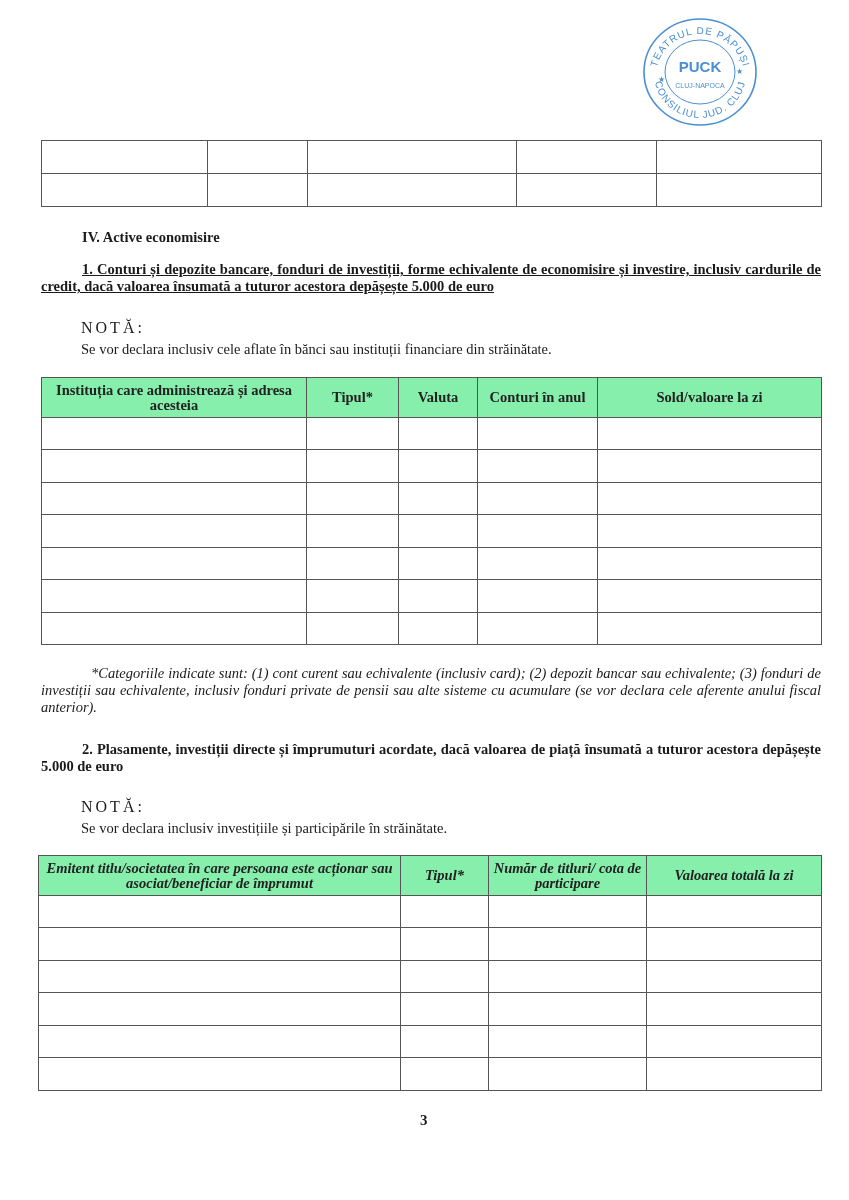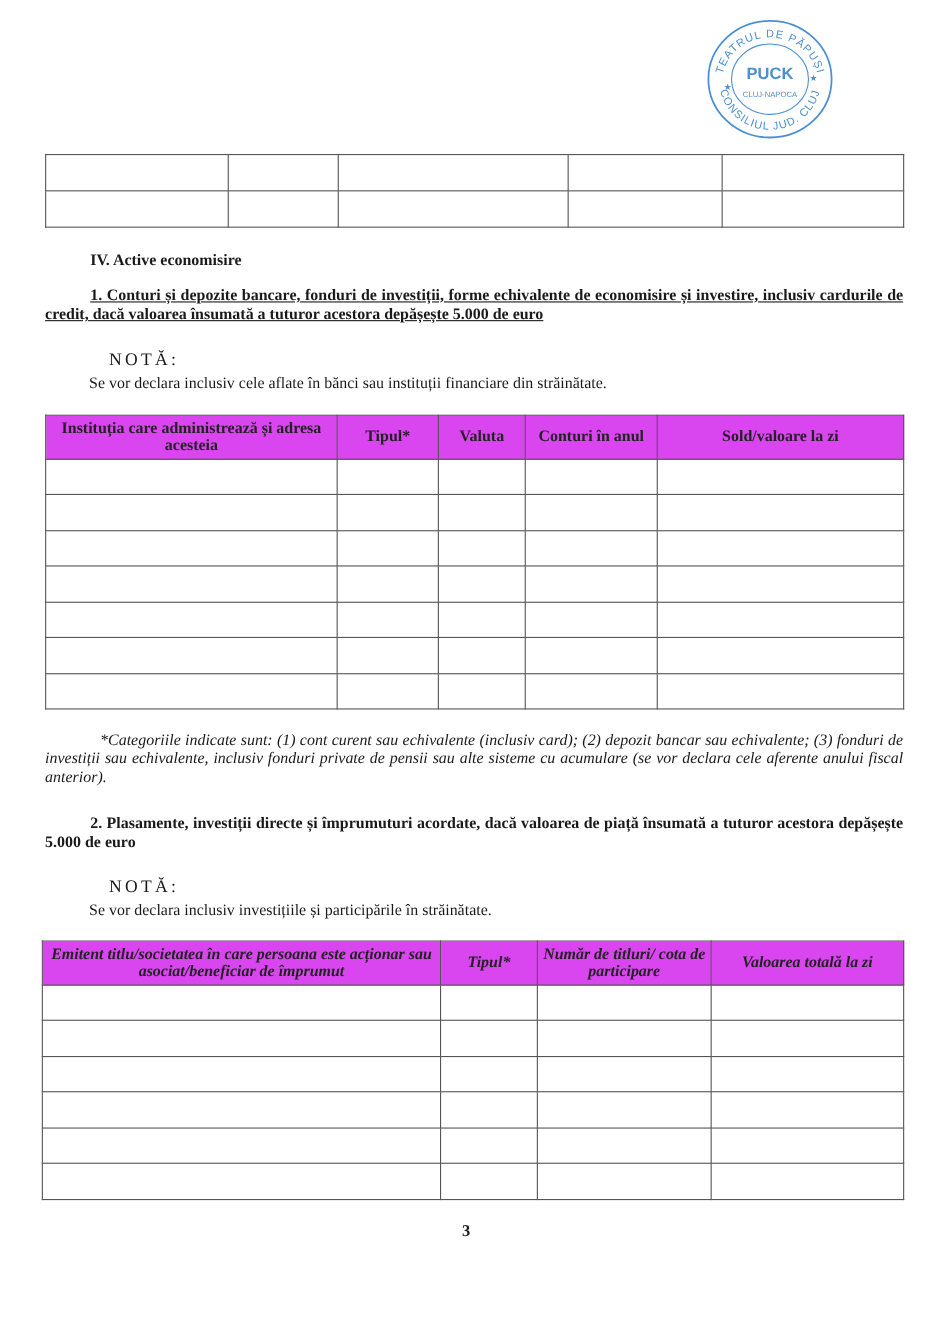--- a/index.html
+++ b/index.html
@@ -1,26 +1,26 @@
 <!DOCTYPE html>
 <html><head>
 <meta charset="utf-8">
 <style>
   html, body { margin: 0; padding: 0; background: #ffffff; }
   body { width: 849px; height: 1200px; position: relative; overflow: hidden;
          font-family: "Liberation Serif", "DejaVu Serif", serif; color: #1a1a1a; }
   .abs { position: absolute; }
   table { border-collapse: collapse; position: absolute; table-layout: fixed; }
   td, th { border: 1px solid #555; padding: 0; }
-  th { background: #d946ef; font-weight: bold; font-size: 14.5px; line-height: 15px;
+  th { background: #86efac; font-weight: bold; font-size: 14.5px; line-height: 15px;
        text-align: center; vertical-align: middle; color: #222; }
   .p { font-size: 14.5px; line-height: 17px; }
   .b { font-weight: bold; }
   .just { text-align: justify; }
-  .nota-label { font-size: 16px; letter-spacing: 3px; margin-left: 18px; }
+  .nota-label { font-size: 16px; letter-spacing: 3px; }
   .ital { font-style: italic; font-size: 14.5px; line-height: 17px; text-align: justify; }
   .stamp { position: absolute; left: 640px; top: 16px; width: 120px; height: 112px; }
 </style>
 </head>
 <body>
 
 <div class="stamp">
   <svg width="120" height="112" viewBox="0 0 120 112">
     <defs>
       <path id="arcTop" d="M 16 60 A 44 42 0 0 1 104 60"></path>

